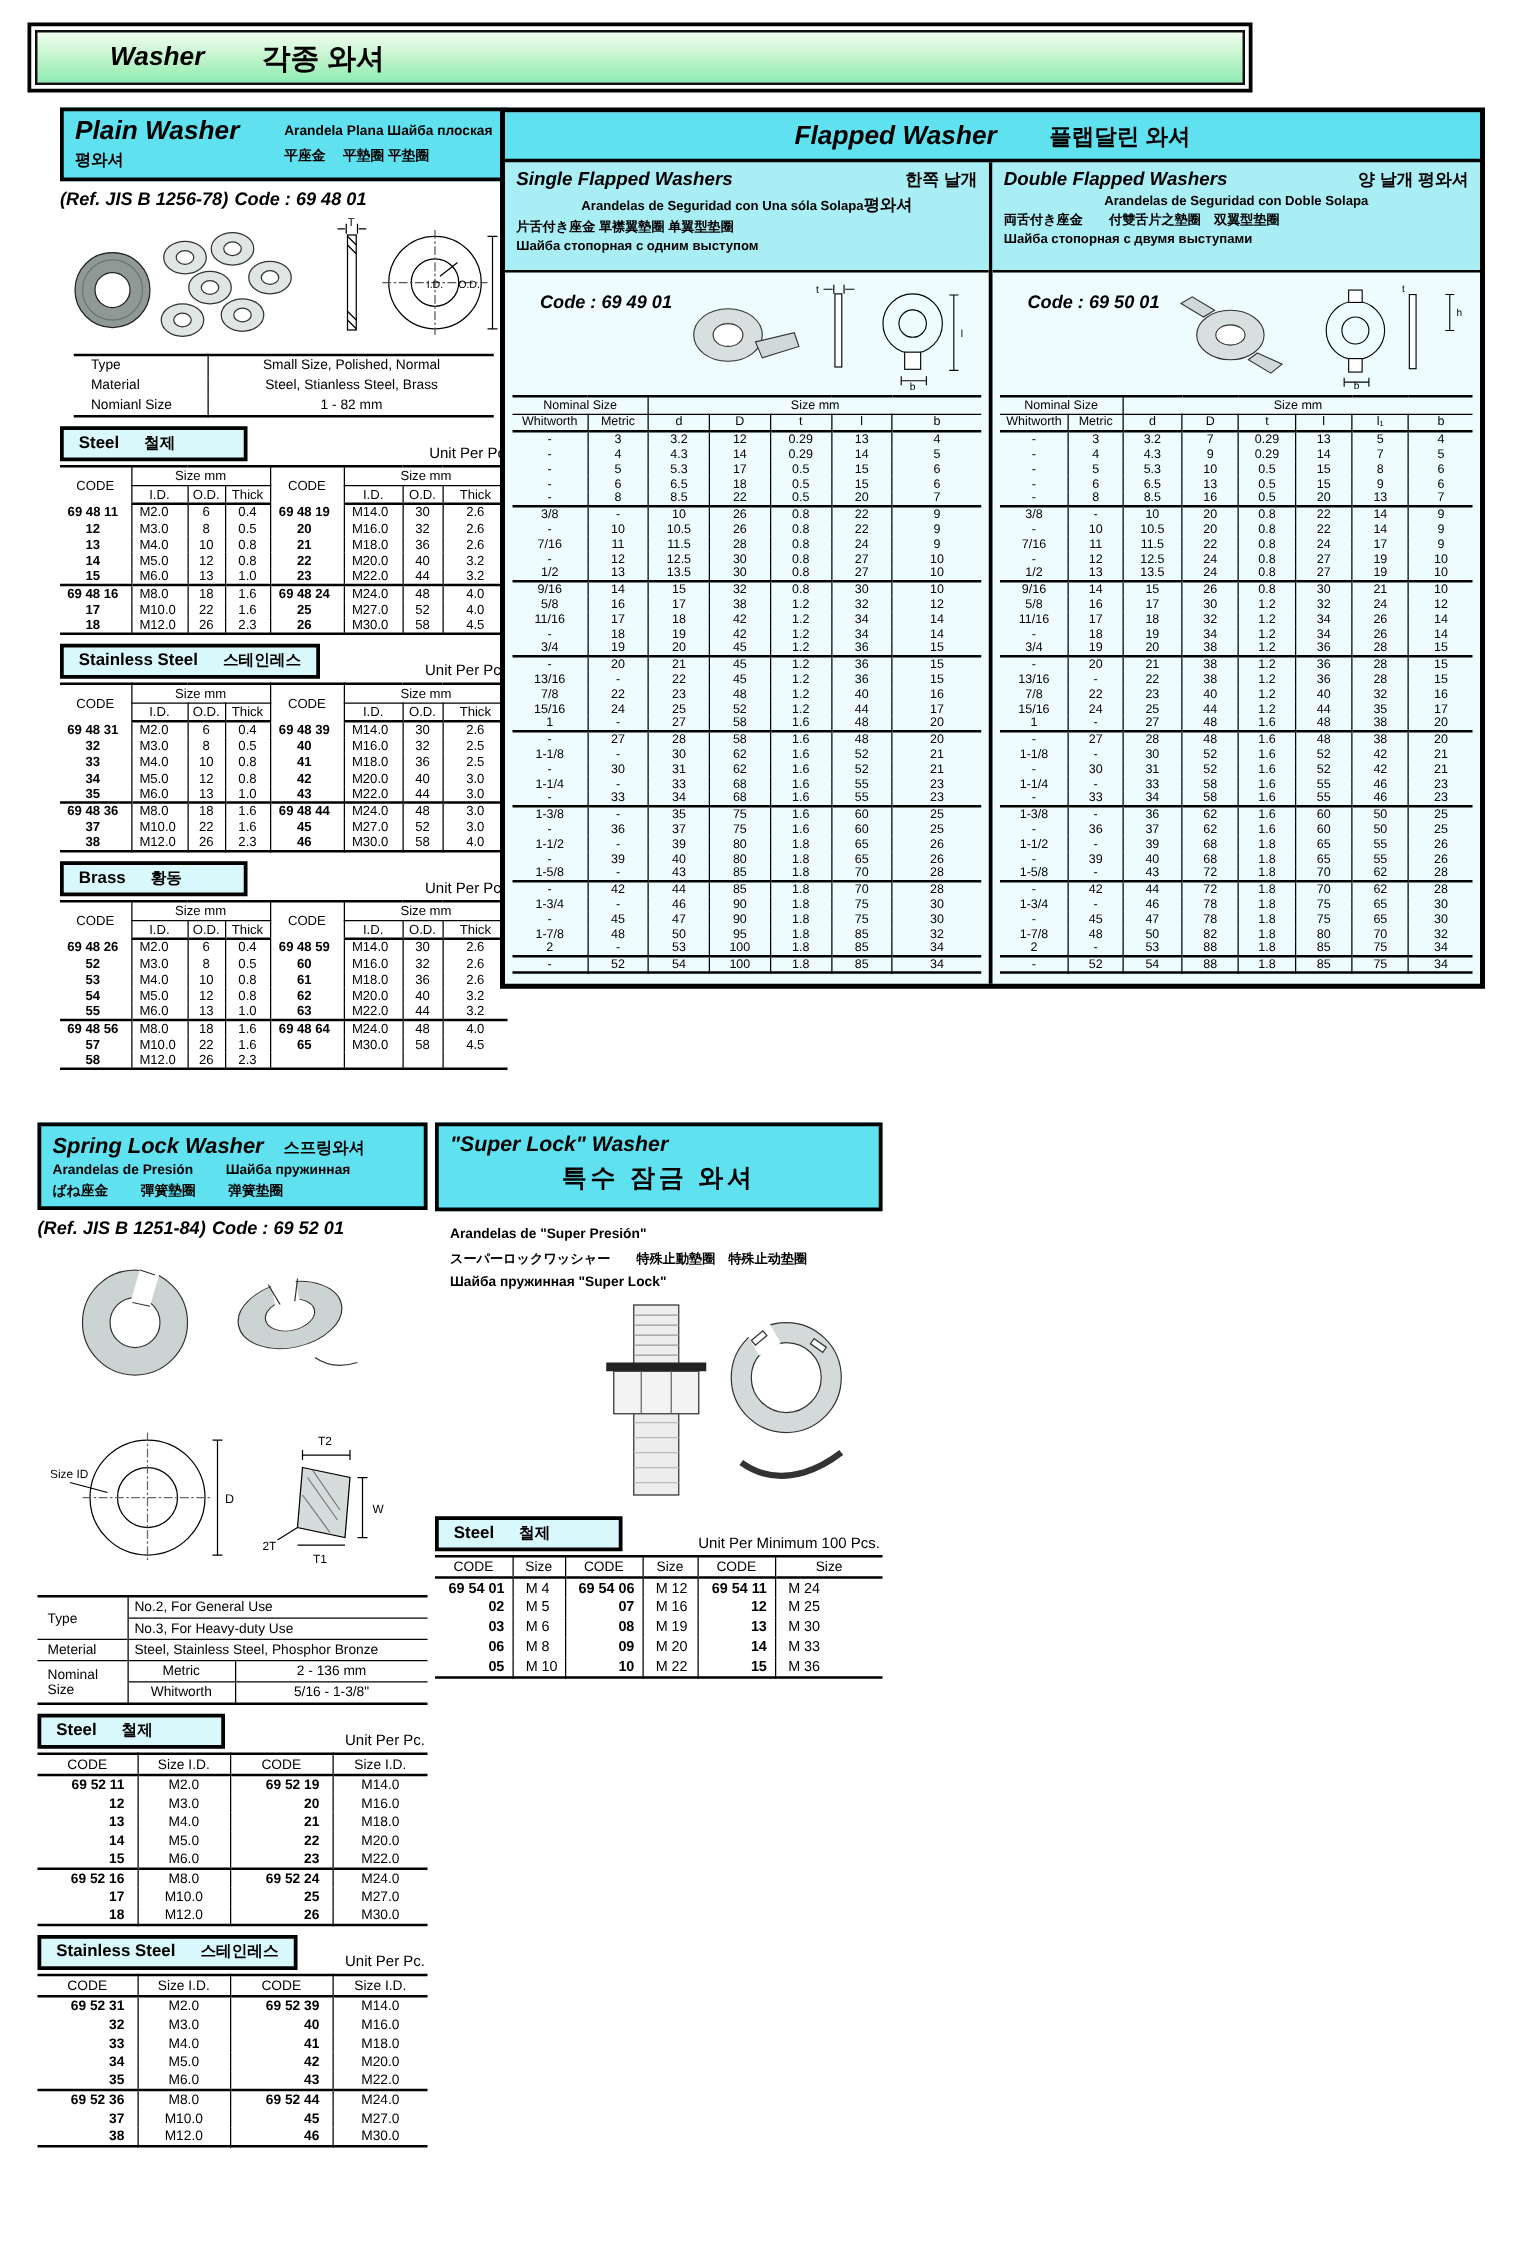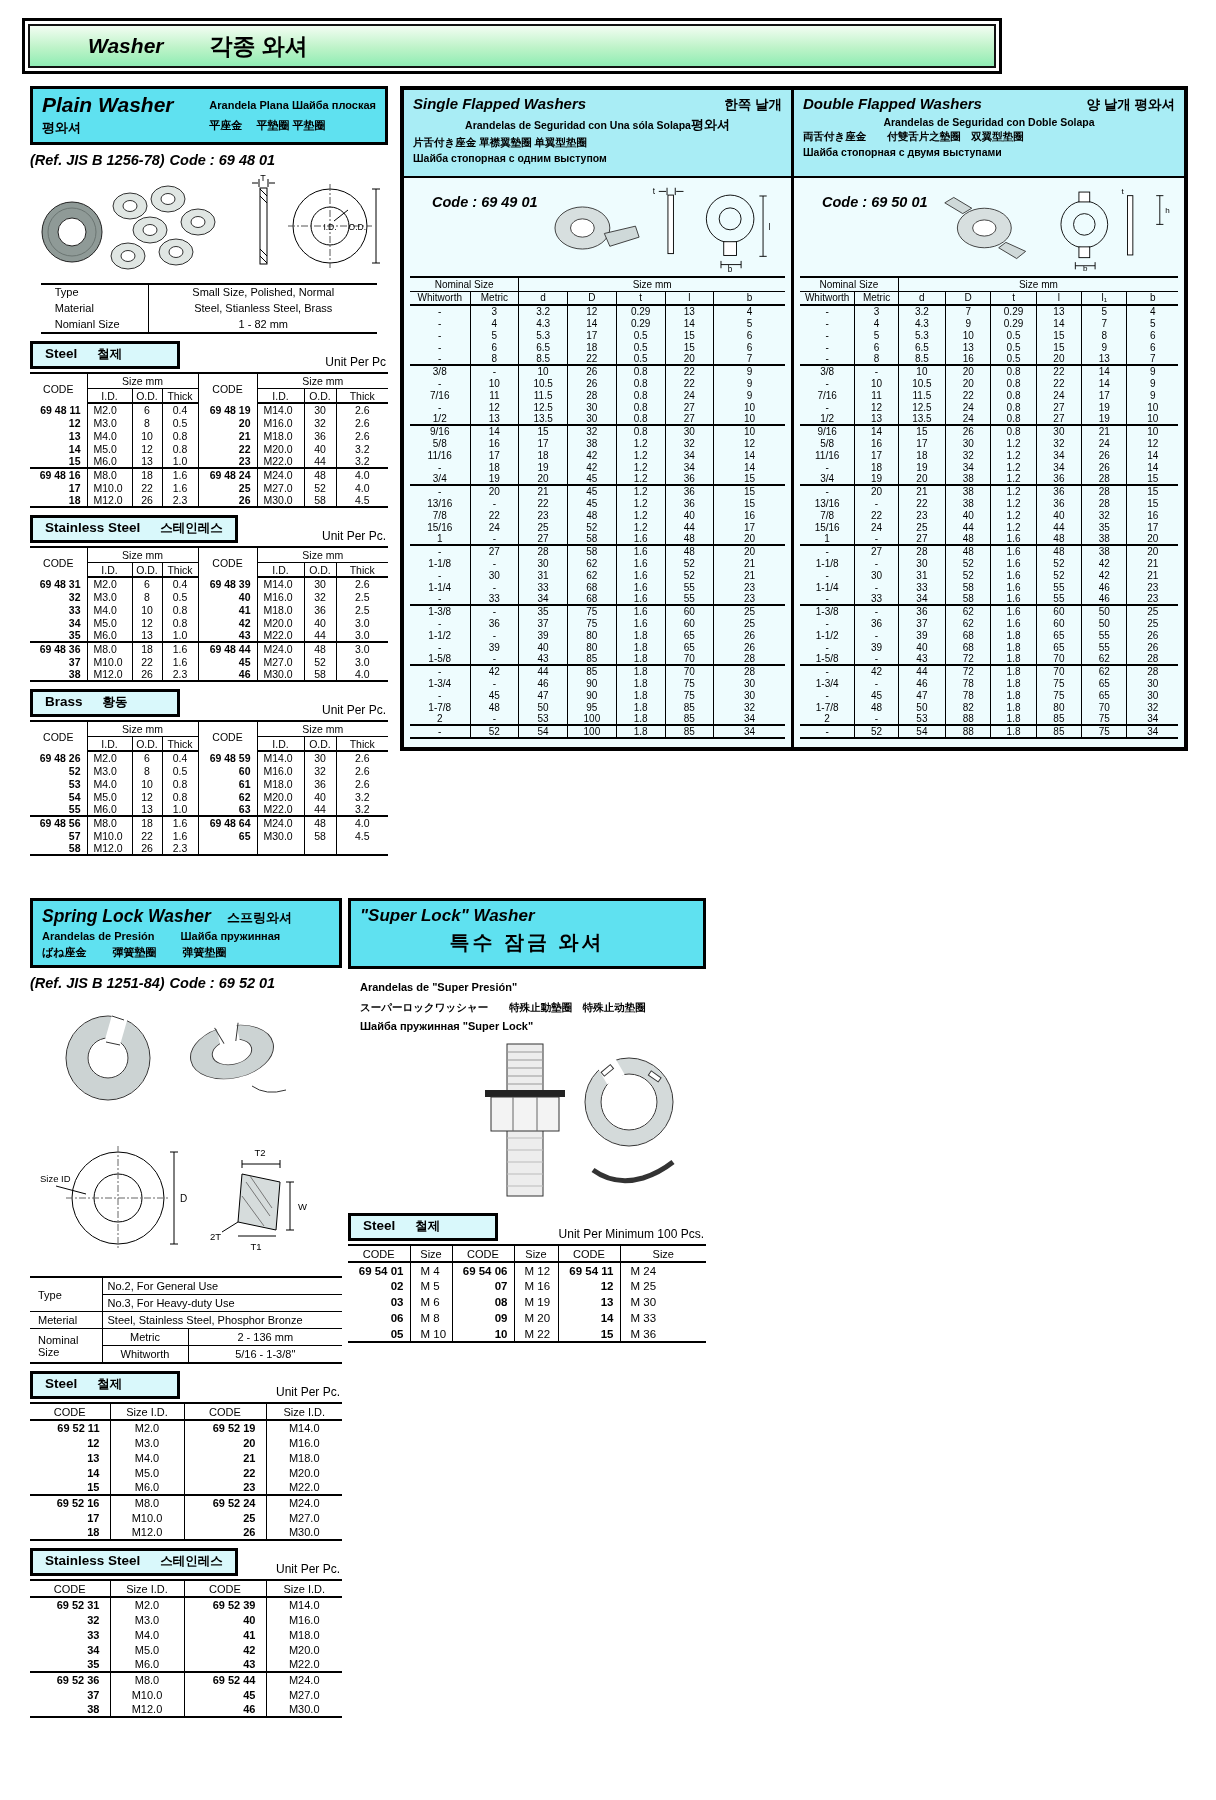--- a/index.html
+++ b/index.html
@@ -23,36 +23,36 @@
   table.cat{border-collapse:collapse;table-layout:fixed;width:100%;border-top:2px solid #000;border-bottom:2px solid #000}
   .cat th{font-weight:normal}
   .cat th,.cat td{padding:0 2px;text-align:center;white-space:nowrap;overflow:hidden;border-right:1px solid #000}
   .cat th:last-child,.cat td:last-child{border-right:none}
   .cat thead tr:last-child th{border-bottom:2px solid #000}
   .cat .szm{border-bottom:1px solid #000}
   .cat tr.gsep>td{border-top:2px solid #000}
   
   .t-plain th{font-size:10.5px;height:15px}
   .t-plain td{font-size:10.5px;height:13px}
-  .t-plain td:nth-child(1),.t-plain td:nth-child(5){font-weight:bold;text-align:right;padding-right:6px}
+  .t-plain td:nth-child(1),.t-plain td:nth-child(5){font-weight:bold;padding-right:6px}
   .t-plain td:nth-child(2),.t-plain td:nth-child(6){text-align:left;padding-left:6px}
   
   .t-flap th{font-size:10px;height:14px}
   .t-flap td{font-size:10px;height:12px}
   
   .t-spring th{font-size:11px;height:17px}
   .t-spring td{font-size:11px;height:15px}
   .t-spring td:nth-child(odd){font-weight:bold;text-align:right;padding-right:10px}
   
   .t-super th{font-size:11px;height:17px}
   .t-super td{font-size:11.5px;height:16px}
   .t-super td:nth-child(odd){font-weight:bold;text-align:right;padding-right:6px}
   .t-super td:nth-child(even){text-align:left;padding-left:10px}
   
-  #plain{left:30px;top:86px;width:358px}
+  #plain{left:48px;top:86px;width:358px}
   #plain .panel-head{display:flex;gap:12px;justify-content:space-between}
   .ph-t1{font-style:italic;font-weight:bold;font-size:21px;line-height:1.05}
   .ph-t2{font-weight:bold;font-size:13px;margin-top:3px}
   .ph-right{font-weight:bold;font-size:11px;line-height:1.8;padding-top:2px;white-space:nowrap}
   .illus-row{display:flex;align-items:center;height:108px;gap:4px}
   table.spec{border-collapse:collapse;width:94%;margin:4px auto 2px;border-top:2px solid #000;border-bottom:2px solid #000}
   .spec td{font-size:11px;padding:1px 4px;line-height:1.25}
   .spec td.lab{width:108px;border-right:1px solid #000;padding-left:14px}
   .spec td.val{text-align:center}
   
@@ -530,20 +530,24 @@
             <td></td>
             <td></td>
             <td></td>
           </tr>
         </tbody>
     </table>
   </div>
 </div>
 
 <div class="abs" id="flapped">
+  <div class="fw-title">
+    <span class="t1">Flapped Washer</span>
+    <span class="t2">플랩달린 와셔</span>
+  </div>
   <div class="fw-cols">
 
     <div class="fw-col single">
       <div class="fw-head">
         <div class="l1">
           <span class="ttl">Single Flapped Washers</span>
           <span class="kr">한쪽 날개</span>
         </div>
         <div class="l2">
           <span>Arandelas de Seguridad con Una sóla Solapa</span>

